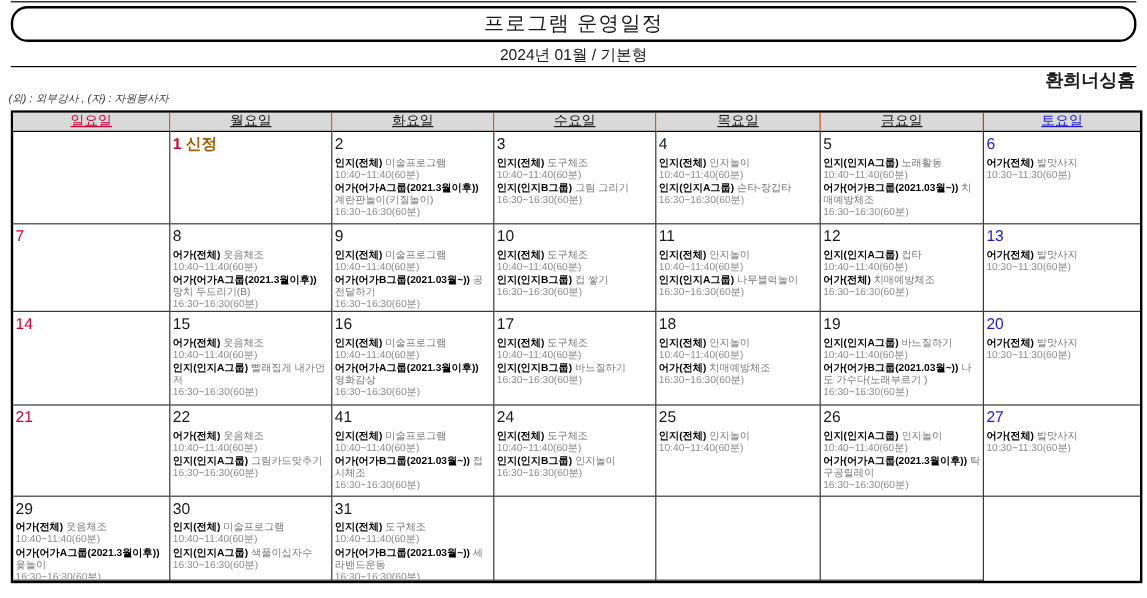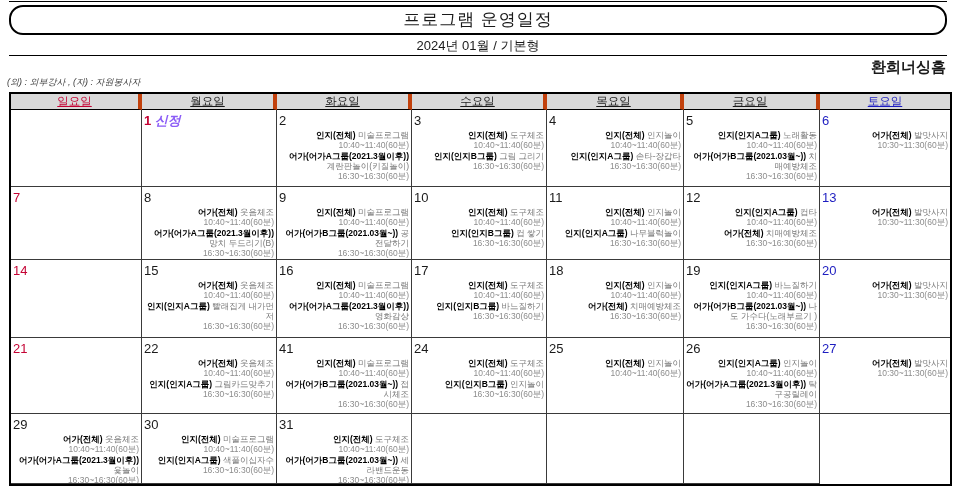--- a/index.html
+++ b/index.html
@@ -20,35 +20,35 @@
 
   .calendar{
     position:absolute;left:9px;top:92px;
     display:grid;
     grid-template-columns:131px 135px 135px 135px 137px 136px 130px;
     grid-template-rows:16px 77px 73px 78px 76px 70px;
     border:2px solid #000;background:#fff;
   }
   .wd{
     background:#d9d9d9;text-align:center;font-size:11.5px;line-height:15px;
-    text-decoration:underline;border-right:4px solid #c2410c;border-bottom:1.5px solid #000;
+    text-decoration:underline;border-right:1px solid #c2410c;border-bottom:1.5px solid #000;
     overflow:hidden;
   }
   .cell{
     border-right:1px solid #3a3a3a;border-bottom:1px solid #3a3a3a;
     padding:1px 2px 0 2px;overflow:hidden;
   }
   .wd:nth-child(7n), .cell:nth-of-type(7n){border-right:none;}
   .num{font-size:13px;line-height:14px;display:inline-block;}
   .red{color:#c40233;}
   .blue{color:#1d1dc0;}
   .black{color:#1a1a1a;text-align:center;}
-  .holiday{font-size:13px;font-weight:bold;color:#8b5cf6;font-style:italic;}
+  .holiday{font-size:13px;font-weight:bold;color:#a16207;}
   .holiday-num{font-weight:bold;}
-  .entry{font-size:8.5px;line-height:10px;color:#787878;margin-top:1px;word-break:break-all;text-align:right;}
+  .entry{font-size:8.5px;line-height:10px;color:#787878;margin-top:1px;word-break:break-all;}
   .entry b{color:#000;font-weight:bold;}
   .time{color:#8c8c8c;}
 </style>
 </head>
 <body>
 
 <div class="top-rule"></div>
 
 <div class="title-box">
   <span>프로그램 운영일정</span>

